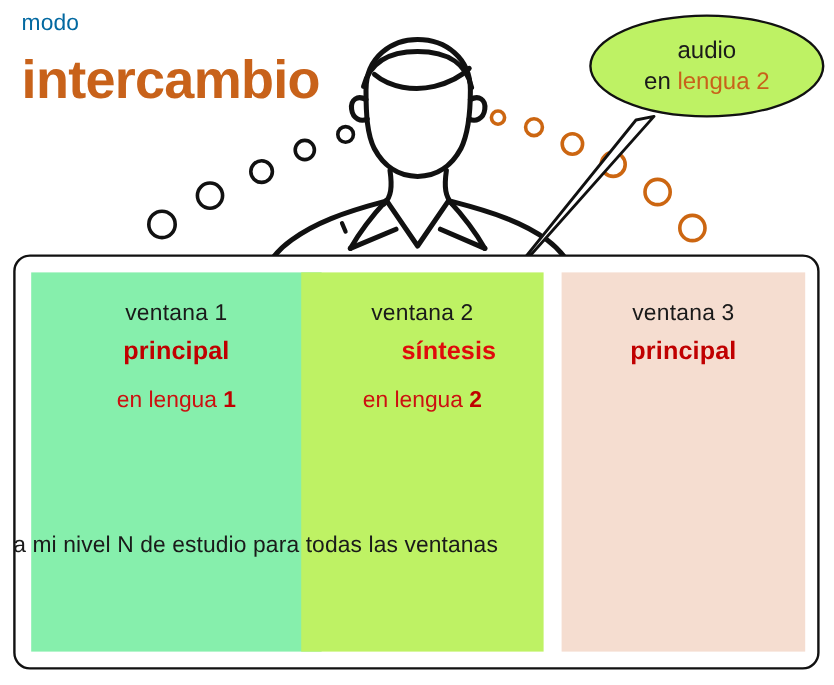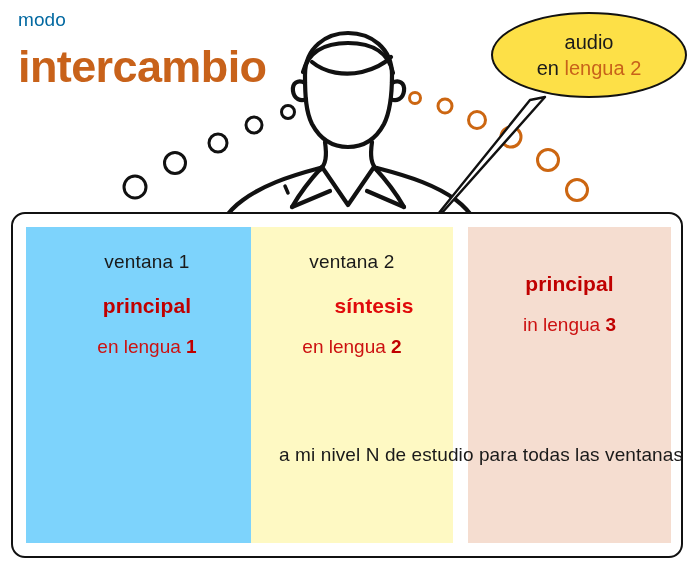--- a/index.html
+++ b/index.html
@@ -50,21 +50,21 @@
 
   
   .bubble {
     position: absolute;
     left: 491px;
     top: 12px;
     width: 196px;
     height: 86px;
     border: 2.6px solid #111111;
     border-radius: 50% / 50%;
-    background: #fde047;
+    background: #bef264;
     box-sizing: border-box;
     display: flex;
     flex-direction: column;
     align-items: center;
     justify-content: center;
     line-height: 1.2;
   }
   .bubble-line1 {
     font-size: 20px;
     color: #1a1a1a;
@@ -97,51 +97,51 @@
     height: 316px;
   }
   .col {
     position: absolute;
     top: 0;
     height: 316px;
     box-sizing: border-box;
     padding-top: 24px;
     text-align: center;
   }
-  .col-1 { left: 0px;   width: 242px; background: #7dd3fc; }
-  .col-2 { left: 225px; width: 202px; background: #fef9c3; }
+  .col-1 { left: 0px;   width: 242px; background: #86efac; }
+  .col-2 { left: 225px; width: 202px; background: #bef264; }
   .col-3 { left: 442px; width: 203px; background: #F5DDD0; }
 
   .col-title {
     font-size: 19px;
     color: #1a1a1a;
     letter-spacing: 0.2px;
   }
   .col-role {
     font-size: 21px;
     font-weight: bold;
-    margin-top: 21px;
+    margin-top: 8px;
     letter-spacing: 0.1px;
   }
   .col-1 .col-role, .col-3 .col-role { color: #C00000; }
   .col-2 .col-role { color: #E00B0B; padding-left: 44px; }
   .col-lang {
     font-size: 19px;
     color: #CC1111;
     margin-top: 18px;
   }
   .col-lang b { font-weight: bold; color: #C00000; }
 
   
   .caption {
     position: absolute;
     left: 11px;
     top: 444px;
     width: 672px;
-    text-align: right;
+    text-align: left;
     font-size: 19px;
     color: #1a1a1a;
     letter-spacing: 0.1px;
   }
 </style>
 </head>
 <body>
 
 <div class="header">
   <div class="kicker">modo</div>
@@ -226,19 +226,19 @@
     <div class="col-lang"><span>en lengua </span><b>1</b></div>
   </div>
 
   <div class="col col-2">
     <div class="col-title">ventana 2</div>
     <div class="col-role">síntesis</div>
     <div class="col-lang"><span>en lengua </span><b>2</b></div>
   </div>
 
   <div class="col col-3">
+    <div class="col-title">ventana 3</div>
     <div class="col-role">principal</div>
-    <div class="col-lang"><span>in lengua </span><b>3</b></div>
   </div>
 
 </div>
 
 <div class="caption">a mi nivel N de estudio para todas las ventanas</div>
 
 </body></html>

